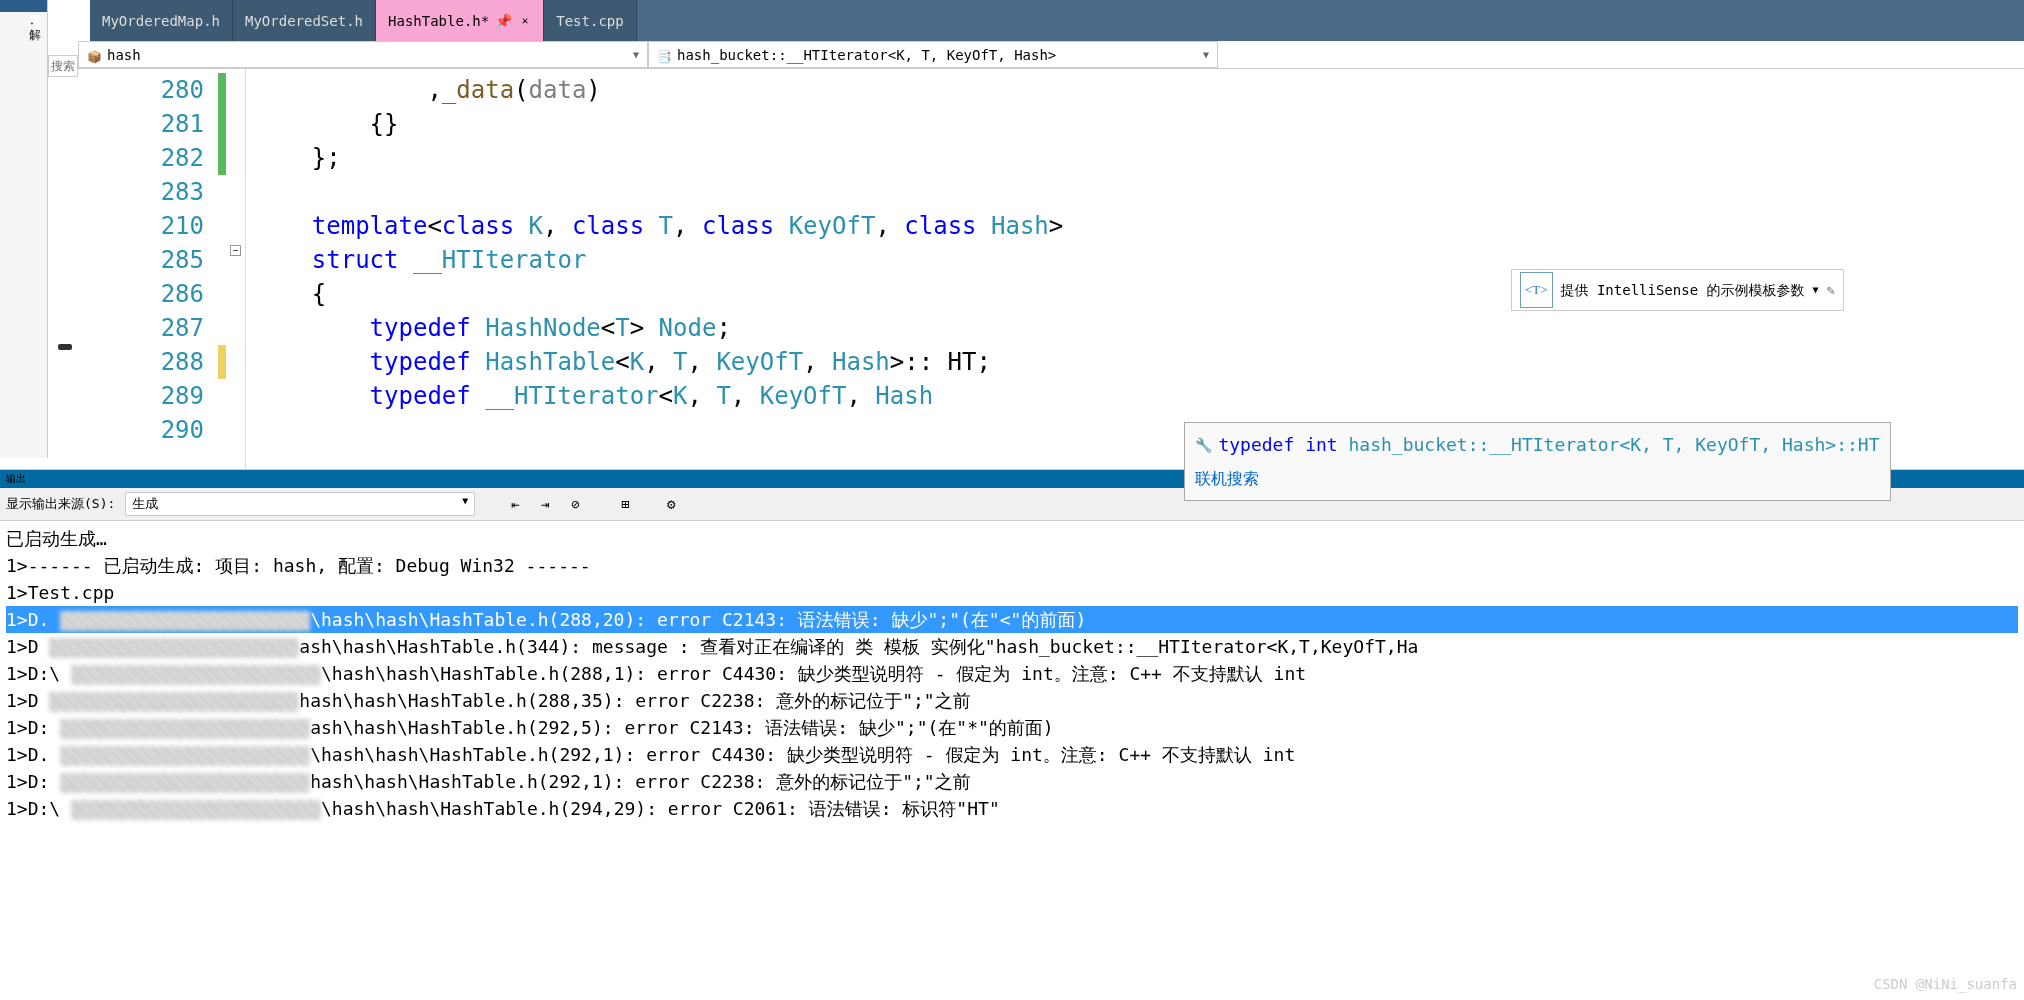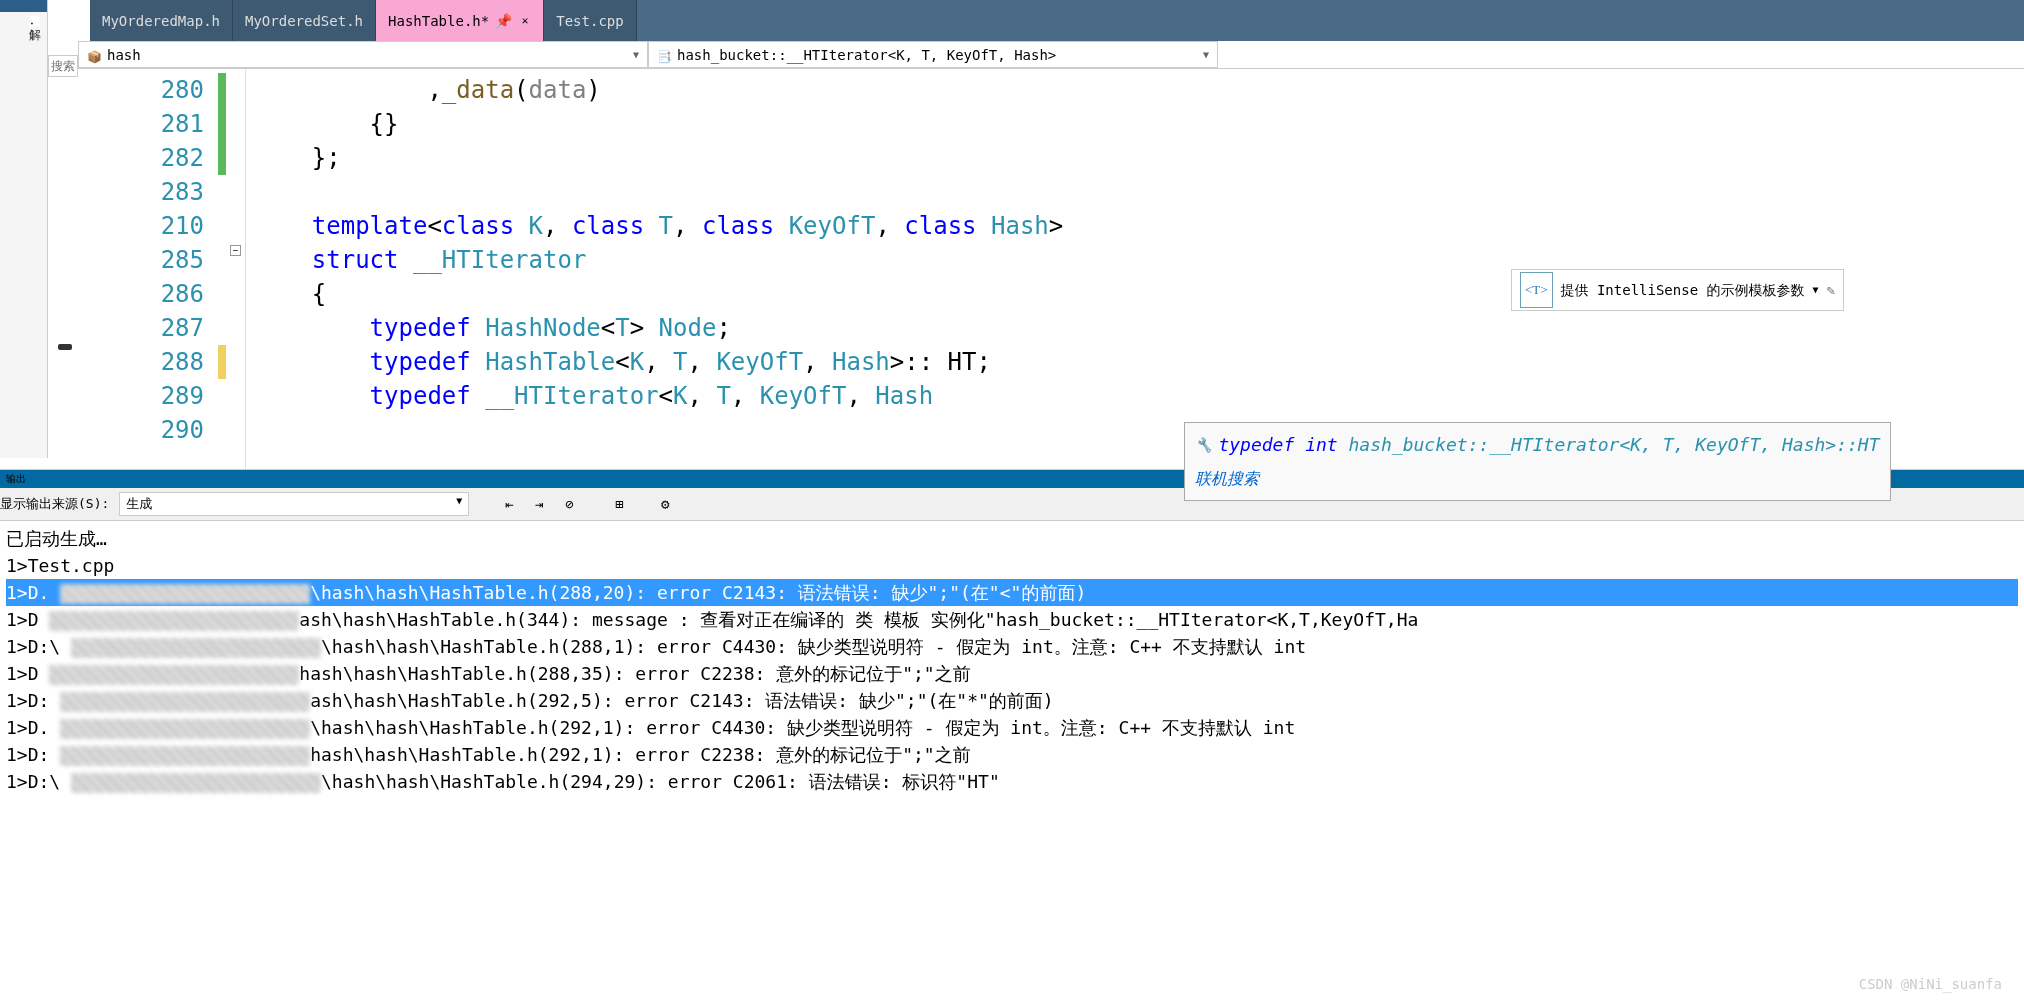--- a/index.html
+++ b/index.html
@@ -33,36 +33,36 @@
 .type { color: #2b91af; }
 .param { color: #808080; }
 .ident { color: #000; }
 .punc { color: #000; }
 .fn { color: #795e26; }
 .breakpoint-col { position: absolute; left: 56px; top: 58px; width: 20px; height: 400px; }
 .bp-dot { position: absolute; left: 2px; width: 14px; height: 6px; background: #333; border-radius: 2px; }
 .intellisense-hint { position: absolute; top: 200px; right: 180px; background: #fff; border: 1px solid #ccc; padding: 2px 8px; font-size: 14px; display: flex; align-items: center; gap: 8px; }
 .hint-badge { background: #fff; border: 1px solid #6a9fb5; color: #2b7ab5; padding: 0 4px; font-family: Consolas; font-size: 13px; }
 .hint-edit { color: #666; }
-.tooltip { position: absolute; top: 353px; left: 938px; background: #f9f9f9; border: 1px solid #aaa; padding: 4px 10px; font-family: Consolas, monospace; font-size: 18px; z-index: 10; font-style: italic; }
+.tooltip { position: absolute; top: 353px; left: 938px; background: #f9f9f9; border: 1px solid #aaa; padding: 4px 10px; font-family: Consolas, monospace; font-size: 18px; z-index: 10; }
 .tooltip-line1 { display: flex; align-items: center; gap: 6px; }
 .tooltip-icon::before { content: "🔧"; font-size: 14px; }
 .tooltip-kw { color: #0000ff; }
 .tooltip-type { color: #2b91af; }
 .tooltip-link { color: #0066cc; font-size: 16px; }
 .output-header { margin-left: 0; background: #0369a1; padding: 2px 6px; font-size: 10px; border-top: 1px solid #ccc; }
-.output-toolbar { display: flex; align-items: center; padding: 4px 0; border-bottom: 1px solid #ccc; gap: 10px; background: #f0f0f0; }
+.output-toolbar { display: flex; align-items: center; padding: 4px 6px; border-bottom: 1px solid #ccc; gap: 10px; background: #f0f0f0; }
 .output-label { font-size: 13px; }
 .output-select { border: 1px solid #ccc; padding: 2px 6px; width: 350px; font-size: 13px; background: #fff; }
 .out-icon { width: 20px; height: 20px; display: inline-flex; align-items: center; justify-content: center; font-size: 14px; cursor: pointer; }
 .output-body { font-family: "NSimSun", Consolas, monospace; font-size: 18px; line-height: 27px; padding: 4px 6px; overflow: hidden; }
 .out-line { white-space: pre; }
 .out-line.selected { background: #3399ff; color: #fff; }
 .blur-block { display: inline-block; width: 250px; height: 20px; background: repeating-linear-gradient(45deg,#ddd,#ddd 4px,#ccc 4px,#ccc 8px); vertical-align: middle; filter: blur(2px); }
-.watermark { position: absolute; bottom: 8px; right: 22px; color: #ccc; font-size: 14px; }
+.watermark { position: absolute; bottom: 8px; right: 7px; color: #ccc; font-size: 14px; }
 </style>
 </head>
 <body>
 
 <div class="ide">
   <div class="left-panel">
     <div class="left-tab">工具箱</div>
     <div class="left-label">解...</div>
   </div>
   <input class="search-box" placeholder="搜索" style="">
@@ -170,20 +170,21 @@
     <span class="out-icon">⇤</span>
     <span class="out-icon">⇥</span>
     <span class="out-icon">⊘</span>
     <span style="flex:0 0 10px"></span>
     <span class="out-icon">⊞</span>
     <span style="flex:0 0 6px"></span>
     <span class="out-icon">⚙</span>
   </div>
   <div class="output-body" id="outputbody">
       <div class="out-line">已启动生成…</div>
+      <div class="out-line">1&gt;------ 已启动生成: 项目: hash, 配置: Debug Win32 ------</div>
       <div class="out-line">1&gt;Test.cpp</div>
       <div class="out-line selected"><span>1&gt;D. </span><span class="blur-block"></span><span>\hash\hash\HashTable.h(288,20): error C2143: 语法错误: 缺少";"(在"&lt;"的前面)</span></div>
       <div class="out-line"><span>1&gt;D </span><span class="blur-block"></span><span>ash\hash\HashTable.h(344): message : 查看对正在编译的 类 模板 实例化"hash_bucket::__HTIterator&lt;K,T,KeyOfT,Ha</span></div>
       <div class="out-line"><span>1&gt;D:\ </span><span class="blur-block"></span><span>\hash\hash\HashTable.h(288,1): error C4430: 缺少类型说明符 - 假定为 int。注意: C++ 不支持默认 int</span></div>
       <div class="out-line"><span>1&gt;D </span><span class="blur-block"></span><span>hash\hash\HashTable.h(288,35): error C2238: 意外的标记位于";"之前</span></div>
       <div class="out-line"><span>1&gt;D: </span><span class="blur-block"></span><span>ash\hash\HashTable.h(292,5): error C2143: 语法错误: 缺少";"(在"*"的前面)</span></div>
       <div class="out-line"><span>1&gt;D. </span><span class="blur-block"></span><span>\hash\hash\HashTable.h(292,1): error C4430: 缺少类型说明符 - 假定为 int。注意: C++ 不支持默认 int</span></div>
       <div class="out-line"><span>1&gt;D: </span><span class="blur-block"></span><span>hash\hash\HashTable.h(292,1): error C2238: 意外的标记位于";"之前</span></div>
       <div class="out-line"><span>1&gt;D:\ </span><span class="blur-block"></span><span>\hash\hash\HashTable.h(294,29): error C2061: 语法错误: 标识符"HT"</span></div>
     </div>

